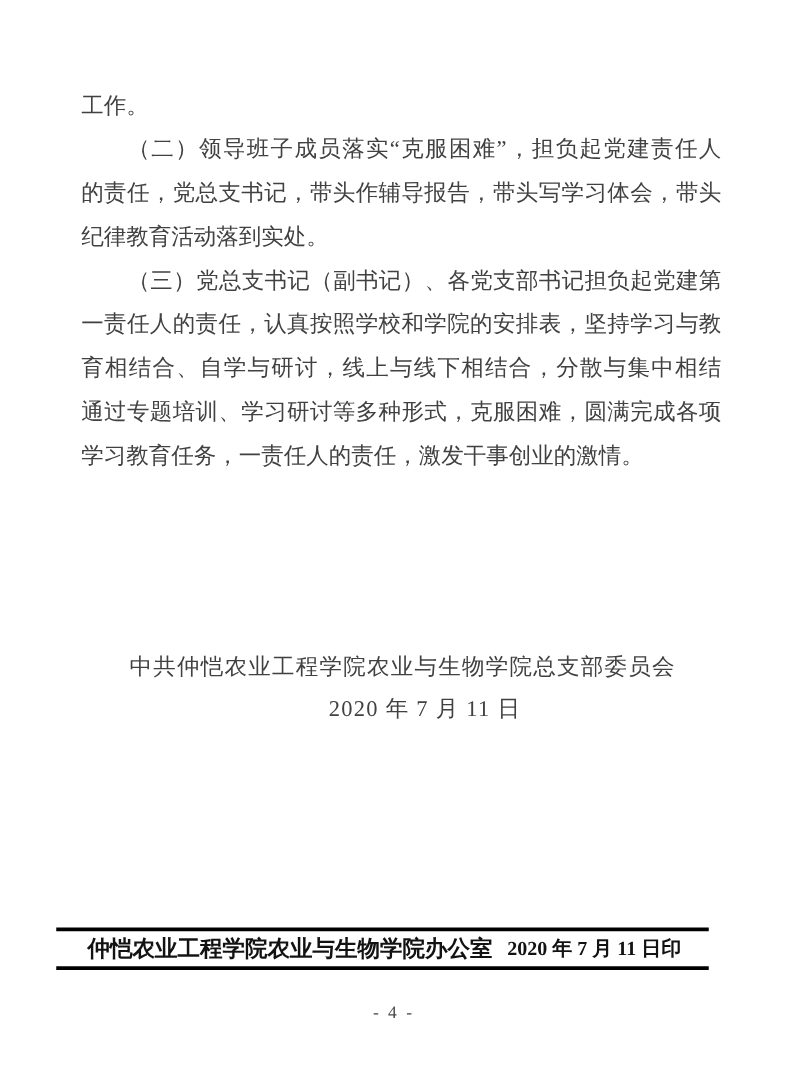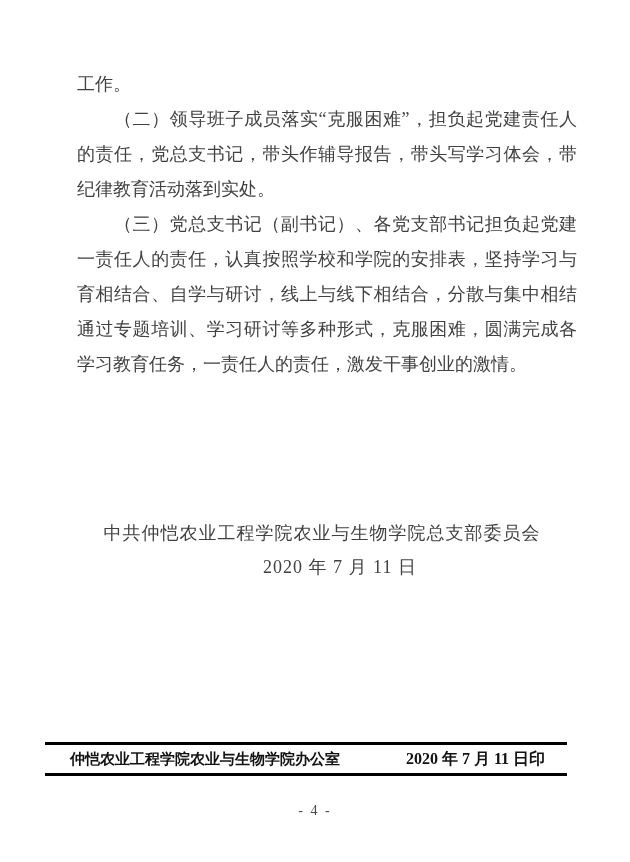--- a/index.html
+++ b/index.html
@@ -21,21 +21,20 @@
     left: 65px;
     top: 67px;
     width: 512px;
     font-size: 18px;
     line-height: 35px;
     color: #414141;
   }
   .bline {
     height: 35px;
     overflow: hidden;
-    margin-left: 12px;
   }
   .bline.just {
     text-align: justify;
     text-align-last: justify;
   }
   .bline.ind {
     text-indent: 37px;
   }
   .bline.plain {
     white-space: nowrap;
@@ -86,21 +85,21 @@
     box-sizing: border-box;
     padding: 0 22px 0 25px;
     display: flex;
     align-items: center;
     justify-content: space-between;
     color: #121212;
     font-weight: bold;
   }
   .footer-office {
     font-family: "Liberation Sans", "DejaVu Sans", sans-serif;
-    font-size: 15px;
+    font-size: 18px;
     white-space: nowrap;
   }
   .footer-date {
     font-family: "Liberation Serif", "DejaVu Serif", serif;
     font-size: 16px;
     white-space: nowrap;
     text-align: center;
   }
   
   .page-num {

